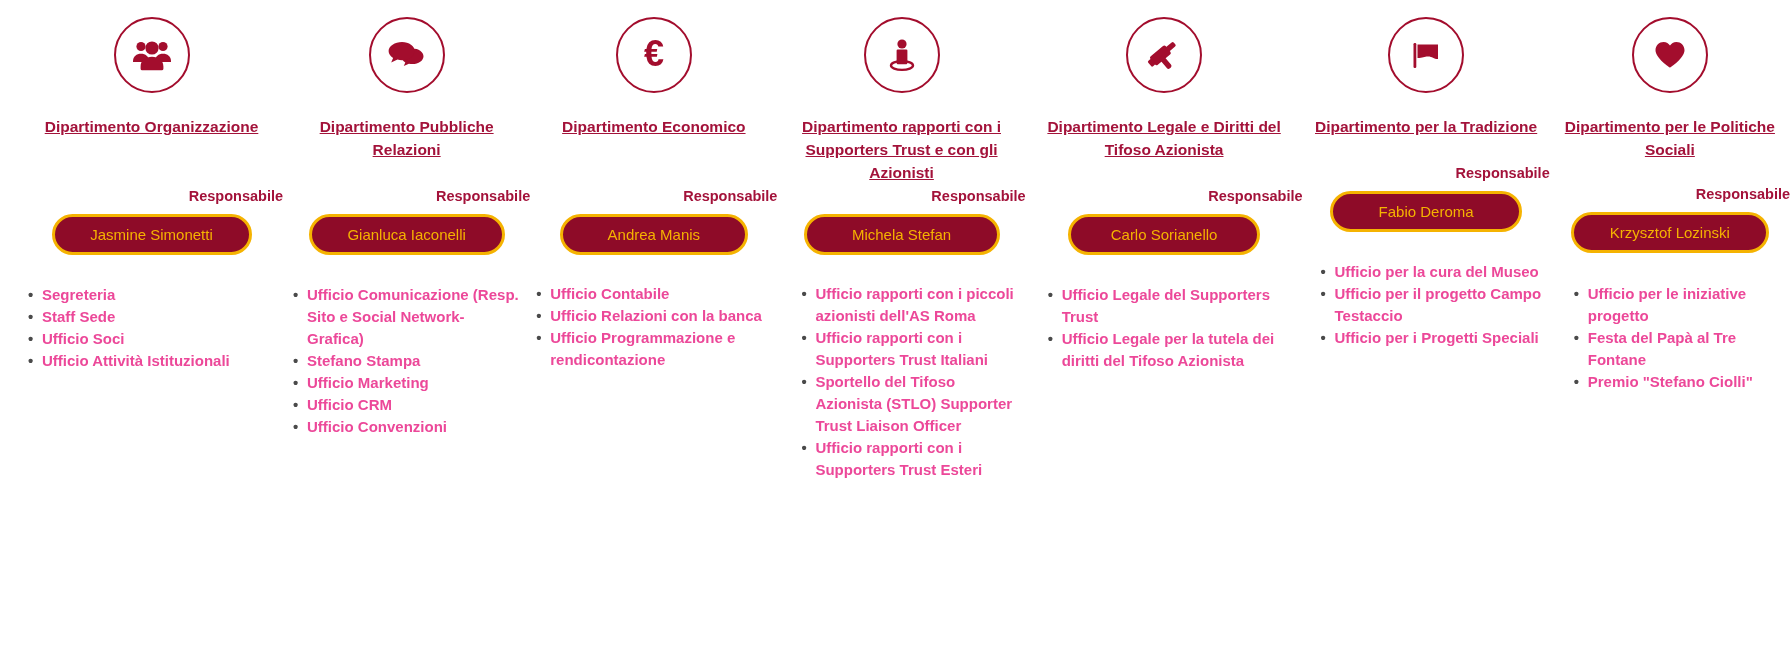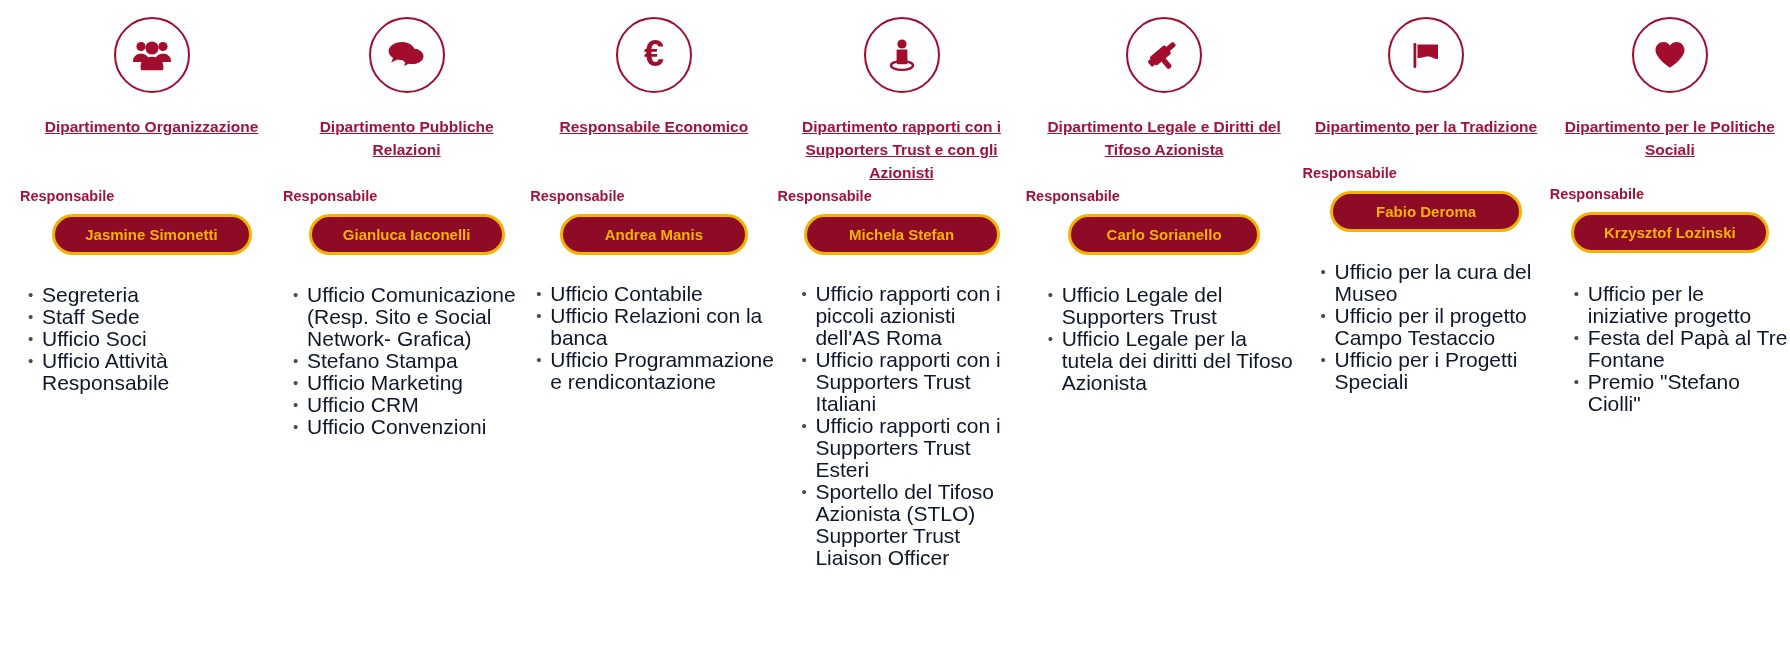--- a/index.html
+++ b/index.html
@@ -59,53 +59,53 @@
     color: #a3123a;
     font-size: 15.5px;
     font-weight: bold;
     text-decoration: underline;
     line-height: 23px;
     padding: 0 10px;
     cursor: pointer;
   }
 
   .resp-label {
-    text-align: left;
+    text-align: right;
     color: #a3123a;
     font-size: 14.5px;
     font-weight: bold;
     line-height: 18px;
   }
 
   .pill {
     display: block;
     margin: 0 auto;
     background: #8e0b28;
     border: 3px solid #f5b301;
     border-radius: 22px;
     color: #f5b301;
     font-size: 15px;
-    font-weight: bold;
+    font-weight: normal;
     text-align: center;
     padding: 9px 6px;
     box-sizing: border-box;
     cursor: pointer;
     white-space: nowrap;
   }
 
   ul.offices {
     list-style: none;
     margin: 0;
     padding: 0;
   }
   ul.offices li {
     position: relative;
-    color: #0f172a;
-    font-size: 21px;
-    font-weight: normal;
+    color: #ec4899;
+    font-size: 15px;
+    font-weight: bold;
     line-height: 22px;
     padding-left: 16px;
     margin-bottom: 0px;
   }
   ul.offices li::before {
     content: "\2022";
     position: absolute;
     left: 2px;
     top: 0;
     color: #4a4a4a;
@@ -135,21 +135,21 @@
     <a class="dept-link">Dipartimento Organizzazione</a>
     <div style="height:49px"></div>
     <div class="resp-label">Responsabile</div>
     <div style="height:9px"></div>
     <div class="pill" style="width:200px">Jasmine Simonetti</div>
     <div style="height:29px"></div>
     <ul class="offices" style="padding-left:6px">
       <li>Segreteria</li>
       <li>Staff Sede</li>
       <li>Ufficio Soci</li>
-      <li>Ufficio Attività Responsabile</li>
+      <li>Ufficio Attività Istituzionali</li>
     </ul>
   </div>
 
   <div class="col c2">
     <div class="icon-wrap">
       <div class="icon-circle">
         <svg width="38" height="32" viewBox="0 0 38 32" fill="#a30d2d" aria-hidden="true">
           <path d="M24.5 9.5c6 0 11 3.4 11 7.8 0 4.4-5 7.8-11 7.8-1.3 0-2.5-.15-3.6-.44l-5.1 2.4 1.5-3.6c-2.4-1.5-3.8-3.7-3.8-6.16 0-4.4 5-7.8 11-7.8z"></path>
           <path d="M14 3c7 0 12.7 4 12.7 9.1 0 5.1-5.7 9.1-12.7 9.1-1.6 0-3.1-.2-4.5-.6l-6.3 2.9 1.9-4.5C2.3 17.3.6 14.8.6 12.1.6 7 6.9 3 14 3z"></path>
         </svg>
@@ -173,21 +173,21 @@
 
   <div class="col c3">
     <div class="icon-wrap">
       <div class="icon-circle">
         <svg width="38" height="40" viewBox="0 0 38 40" aria-hidden="true">
           <text x="19" y="31" font-family="'Liberation Sans', sans-serif" font-size="36" font-weight="bold" fill="#a30d2d" text-anchor="middle">€</text>
         </svg>
       </div>
     </div>
     <div style="height:5px"></div>
-    <a class="dept-link">Responsabile Economico</a>
+    <a class="dept-link">Dipartimento Economico</a>
     <div style="height:49px"></div>
     <div class="resp-label">Responsabile</div>
     <div style="height:9px"></div>
     <div class="pill" style="width:188px">Andrea Manis</div>
     <div style="height:28px"></div>
     <ul class="offices" style="padding-left:4px; padding-right:2px">
       <li>Ufficio Contabile</li>
       <li>Ufficio Relazioni con la banca</li>
       <li>Ufficio Programmazione e rendicontazione</li>
     </ul>
@@ -206,22 +206,22 @@
     <div style="height:5px"></div>
     <a class="dept-link">Dipartimento rapporti con i Supporters Trust e con gli Azionisti</a>
     <div style="height:3px"></div>
     <div class="resp-label">Responsabile</div>
     <div style="height:9px"></div>
     <div class="pill" style="width:196px">Michela Stefan</div>
     <div style="height:28px"></div>
     <ul class="offices" style="padding-left:22px; padding-right:2px">
       <li>Ufficio rapporti con i piccoli azionisti dell'AS Roma</li>
       <li>Ufficio rapporti con i Supporters Trust Italiani</li>
+      <li>Sportello del Tifoso Azionista (STLO) Supporter Trust Liaison Officer</li>
       <li>Ufficio rapporti con i Supporters Trust Esteri</li>
-      <li>Sportello del Tifoso Azionista (STLO) Supporter Trust Liaison Officer</li>
     </ul>
   </div>
 
   <div class="col c5">
     <div class="icon-wrap">
       <div class="icon-circle">
         <svg width="38" height="36" viewBox="0 0 38 36" fill="#a30d2d" aria-hidden="true">
           <g transform="rotate(-40 19 18)">
             <rect x="6" y="10.5" width="20" height="11" rx="2"></rect>
             <rect x="24.5" y="13.3" width="10" height="5.4" rx="1.6"></rect>

